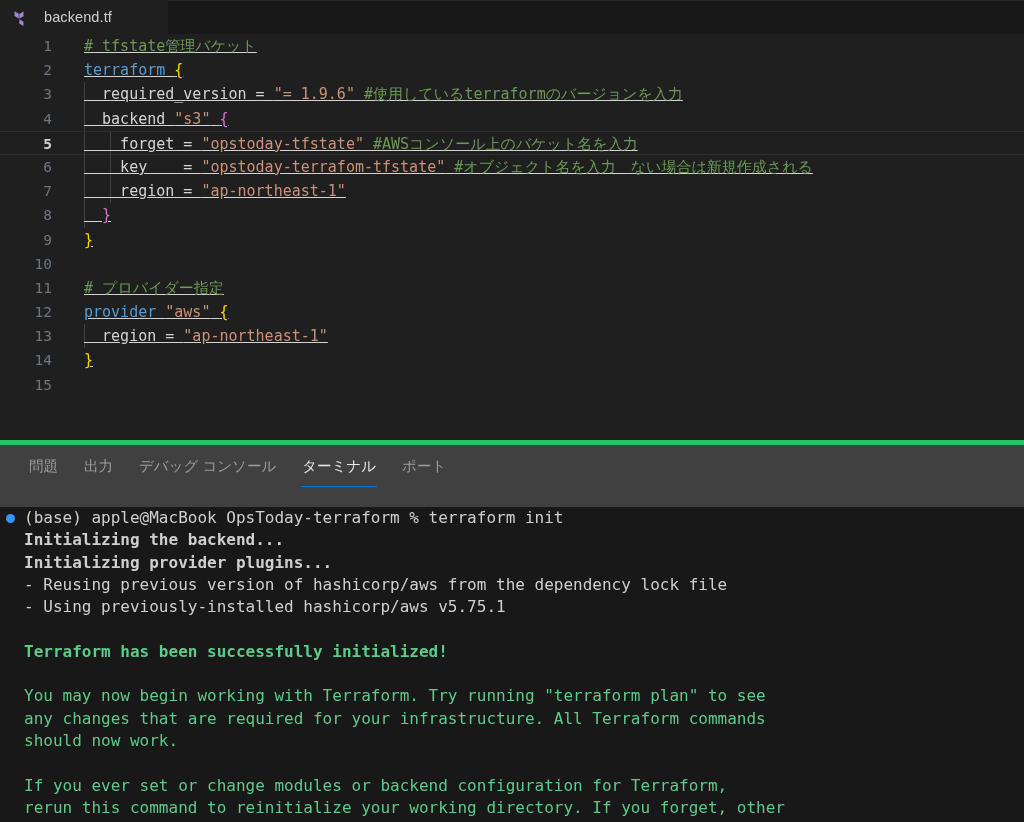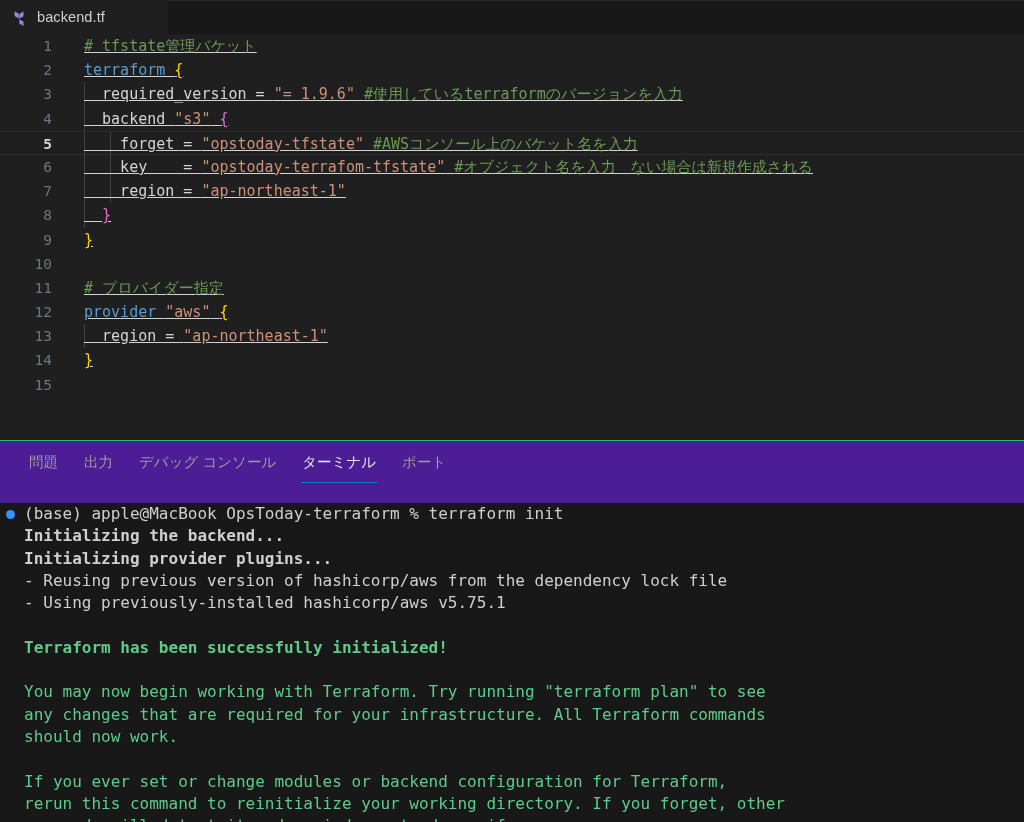--- a/index.html
+++ b/index.html
@@ -15,21 +15,21 @@
     position: absolute; left: 0; top: 0; width: 1024px; height: 34px;
     background: #181818;
   }
   #tabbar .rest {
     position: absolute; left: 168px; top: 0; right: 0; height: 34px;
     background: #181818; border-top: 1px solid #2b2b2b;
   }
   #tab-active {
     position: absolute; left: 0; top: 0; width: 168px; height: 34px;
     background: #1f1f1f;
-    display: flex; align-items: center; gap: 7px;
+    display: flex; align-items: center; gap: 14px;
     padding-left: 13px;
   }
   #tab-active .tf-icon { width: 17px; height: 17px; display: block; }
   #tab-active .tab-label {
     color: #cfcfcf; font-size: 14.5px;
     font-family: "Liberation Sans", "DejaVu Sans", sans-serif;
     letter-spacing: .1px;
   }
 
   
@@ -73,22 +73,22 @@
   .t-comment { color: #6a9955; }
   .t-kw      { color: #569cd6; }
   .t-brace   { color: #ffd700; }
   .t-brace2  { color: #da70d6; }
   .t-str     { color: #ce9178; }
   .t-ident   { color: #d4d4d4; }
 
   
   #panel {
     position: absolute; left: 0; top: 440px; width: 1024px; height: 382px;
-    background: #4c1d95;
-    border-top: 1px solid #22c55e;
+    background: #404040;
+    border-top: 5px solid #22c55e;
   }
   #panel-tabs {
     position: absolute; left: 0; top: 0; width: 1024px; height: 42px;
     display: flex; align-items: stretch; padding-left: 16px; gap: 0;
   }
   .panel-tab {
     position: relative;
     display: flex; align-items: center;
     padding: 0 13px;
     color: #9d9d9d; font-size: 14.5px;

